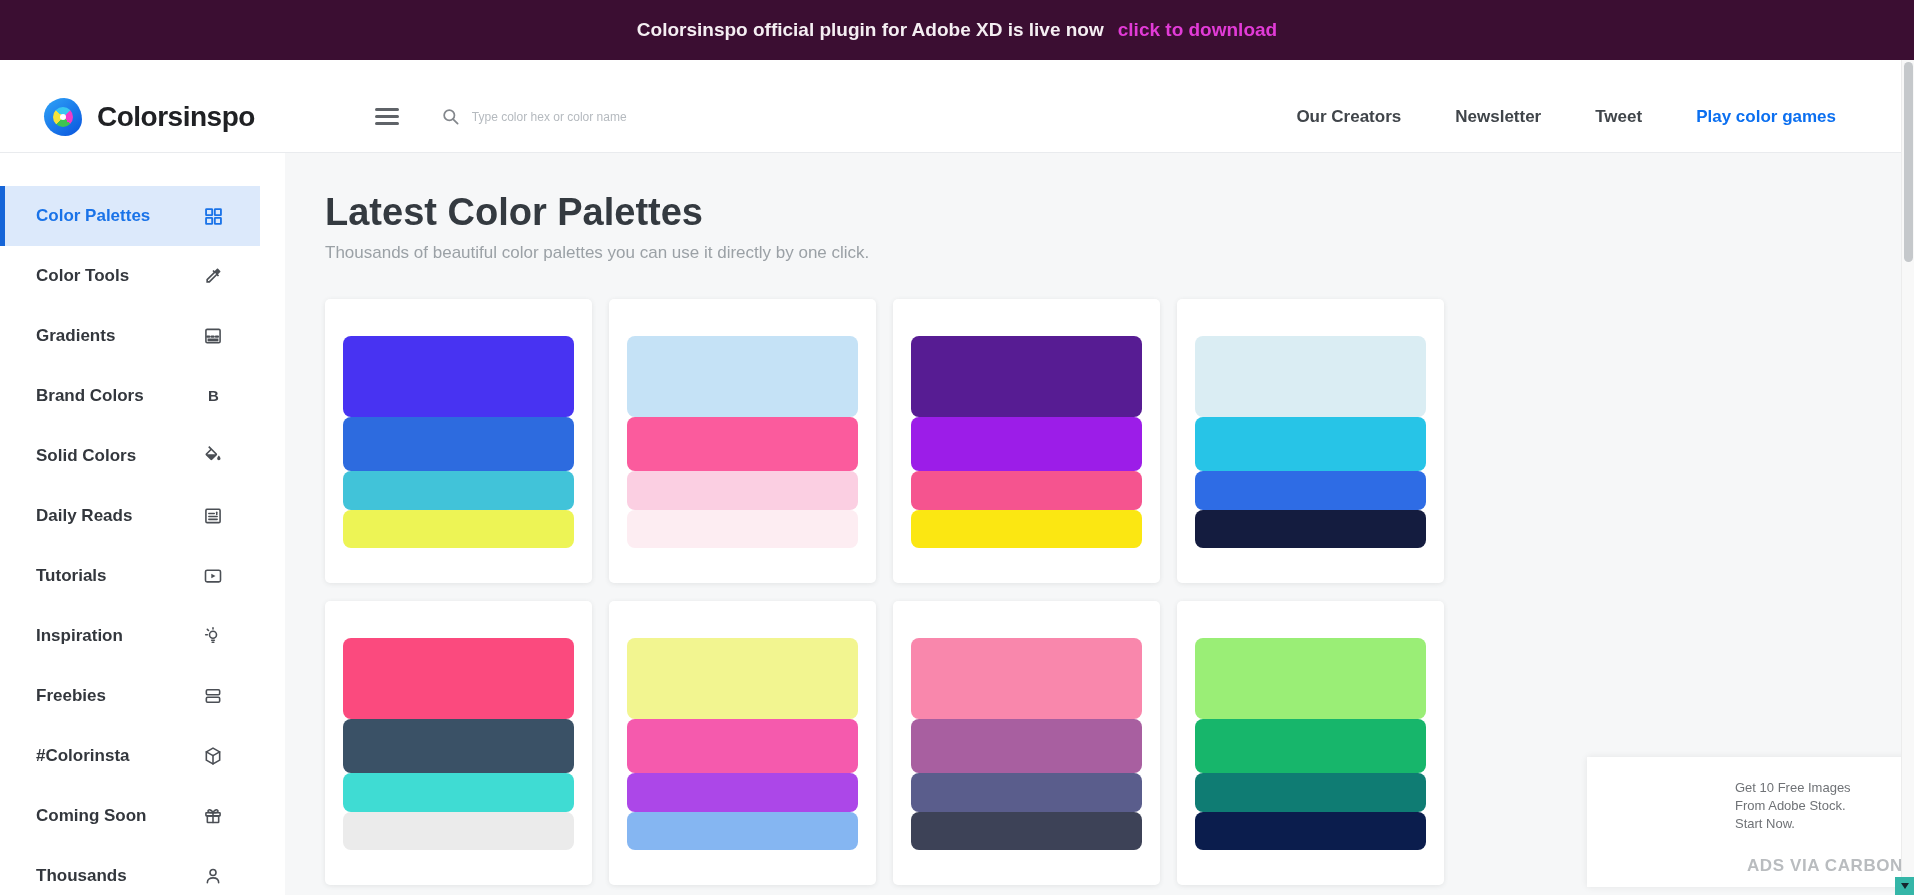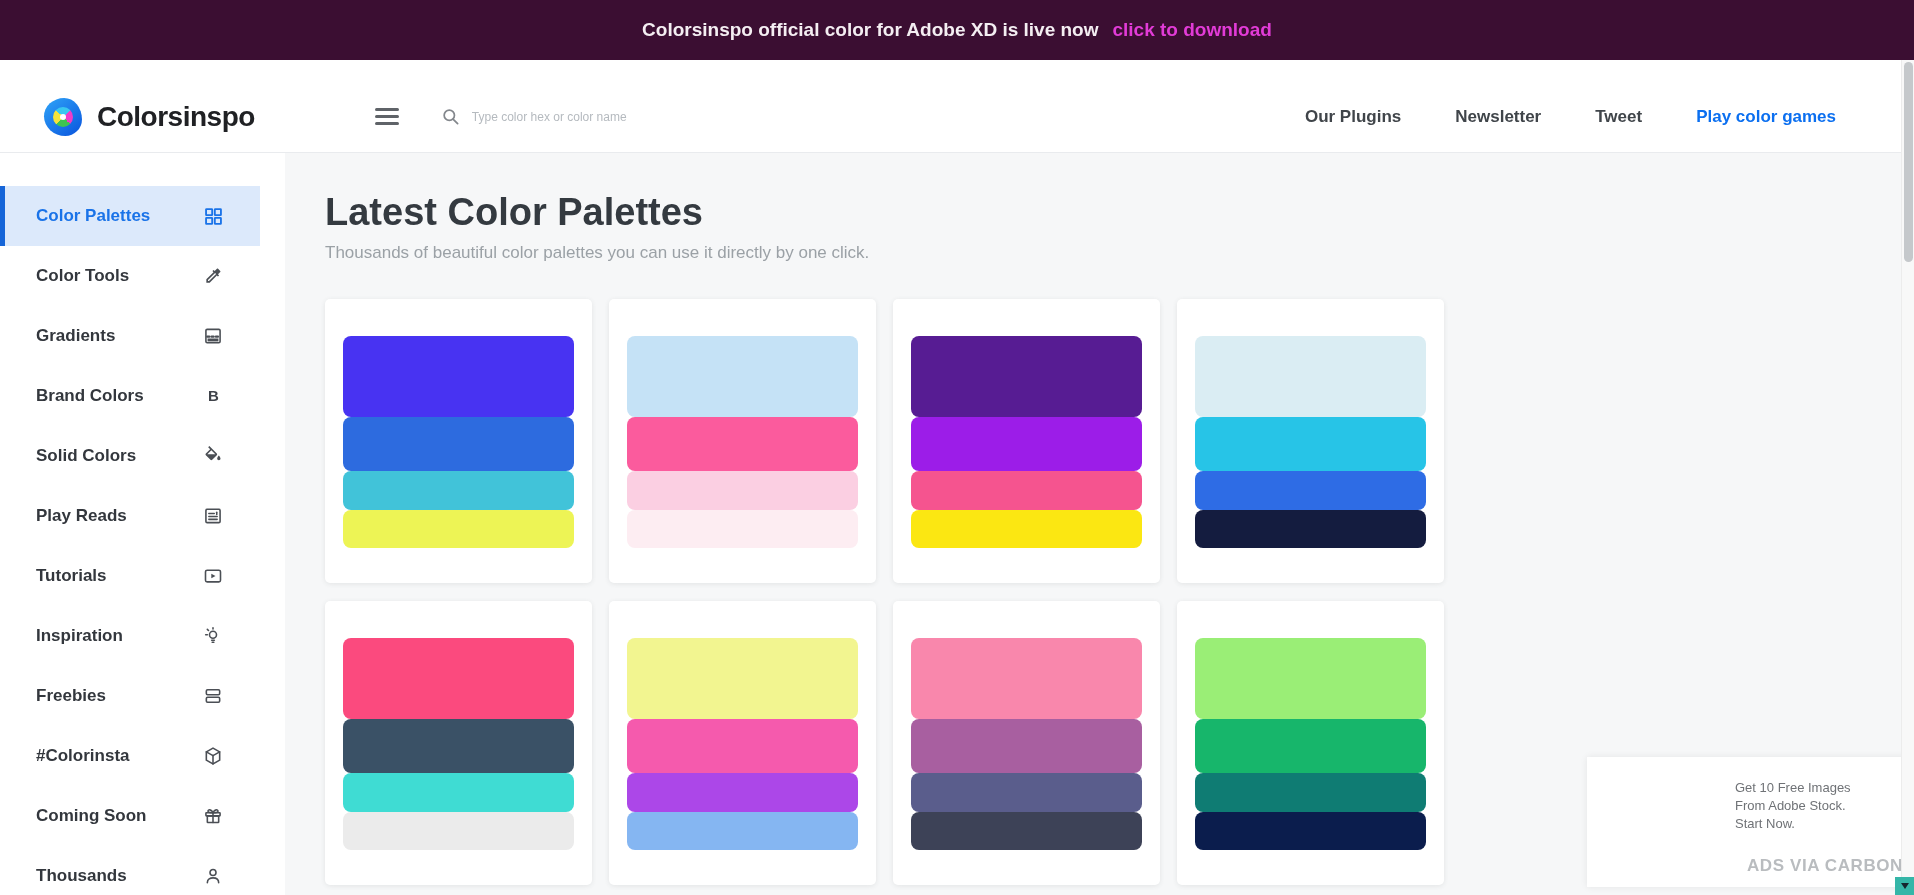--- a/index.html
+++ b/index.html
@@ -58,21 +58,21 @@
   
   .scrollbar { position:absolute; right:0; top:60px; width:13px; height:817px; background:#f8f8f8; border-left:1px solid #ececec; }
   .scroll-thumb { position:absolute; left:2px; top:2px; width:9px; height:200px; background:#c5c8cb; border-radius:6px; }
   .corner-btn { position:absolute; right:0; bottom:0; width:19px; height:18px; background:#35b6a8; display:flex; align-items:center; justify-content:center; cursor:pointer; }
   .corner-btn i { display:block; width:0; height:0; border-left:4.5px solid transparent; border-right:4.5px solid transparent; border-top:6px solid #15252e; }
 </style>
 </head>
 <body>
 
 <div class="banner">
-  <span class="banner-text">Colorsinspo official color for Adobe XD is live now</span>
+  <span class="banner-text">Colorsinspo official plugin for Adobe XD is live now</span>
   <span class="banner-link">click to download</span>
 </div>
 
 <div class="header">
   <div class="logo-wrap">
     <div class="logo-blob">
       <div class="logo-wheel"></div>
     </div>
     <div class="logo-title">Colorsinspo</div>
   </div>
@@ -85,21 +85,21 @@
     <span class="search-icon">
       <svg width="19" height="19" viewBox="0 0 24 24" fill="none" stroke="#83878c" stroke-width="2.2" stroke-linecap="round">
         <circle cx="10.5" cy="10.5" r="6.5"></circle>
           <line x1="15.5" y1="15.5" x2="21" y2="21"></line>
       </svg>
     </span>
     <input class="search-input" type="text" placeholder="Type color hex or color name" style="">
   </div>
   <div class="spacer"></div>
   <div class="nav" id="nav">
-      <div class="nav-item">Our Plugins</div>
+      <div class="nav-item">Our Creators</div>
       <div class="nav-item">Newsletter</div>
       <div class="nav-item">Tweet</div>
       <div class="nav-item accent">Play color games</div>
     </div>
 </div>
 
 <div class="shell">
   <div class="sidebar" id="sidebar">
       <div class="side-item active">
         <span class="side-label">Color Palettes</span>
@@ -140,21 +140,21 @@
       </div>
       <div class="side-item">
         <span class="side-label">Solid Colors</span>
         <span class="side-icon">
           <svg width="20" height="20" viewBox="0 0 24 24" fill="#4b4f55">
             <path d="M16.56 8.94L7.62 0 6.21 1.41l2.38 2.38-5.15 5.15c-.59.59-.59 1.54 0 2.12l5.5 5.5c.29.3.68.44 1.06.44s.77-.15 1.06-.44l5.5-5.5c.59-.58.59-1.53 0-2.12zM5.21 10L10 5.21 14.79 10H5.21zM19 11.5s-2 2.17-2 3.5c0 1.1.9 2 2 2s2-.9 2-2c0-1.33-2-3.5-2-3.5z"></path>
           </svg>
         </span>
       </div>
       <div class="side-item">
-        <span class="side-label">Play Reads</span>
+        <span class="side-label">Daily Reads</span>
         <span class="side-icon">
           <svg width="20" height="20" viewBox="0 0 24 24" fill="none" stroke="#4b4f55" stroke-width="1.9" stroke-linejoin="round" stroke-linecap="round">
             <rect x="3.5" y="4" width="17" height="16" rx="1.5"></rect>
             <line x1="7" y1="9" x2="13.5" y2="9"></line>
             <line x1="7" y1="12.5" x2="17" y2="12.5"></line>
             <line x1="7" y1="16" x2="17" y2="16"></line>
             <line x1="16.5" y1="7.5" x2="16.5" y2="10.2"></line>
           </svg>
         </span>
       </div>

